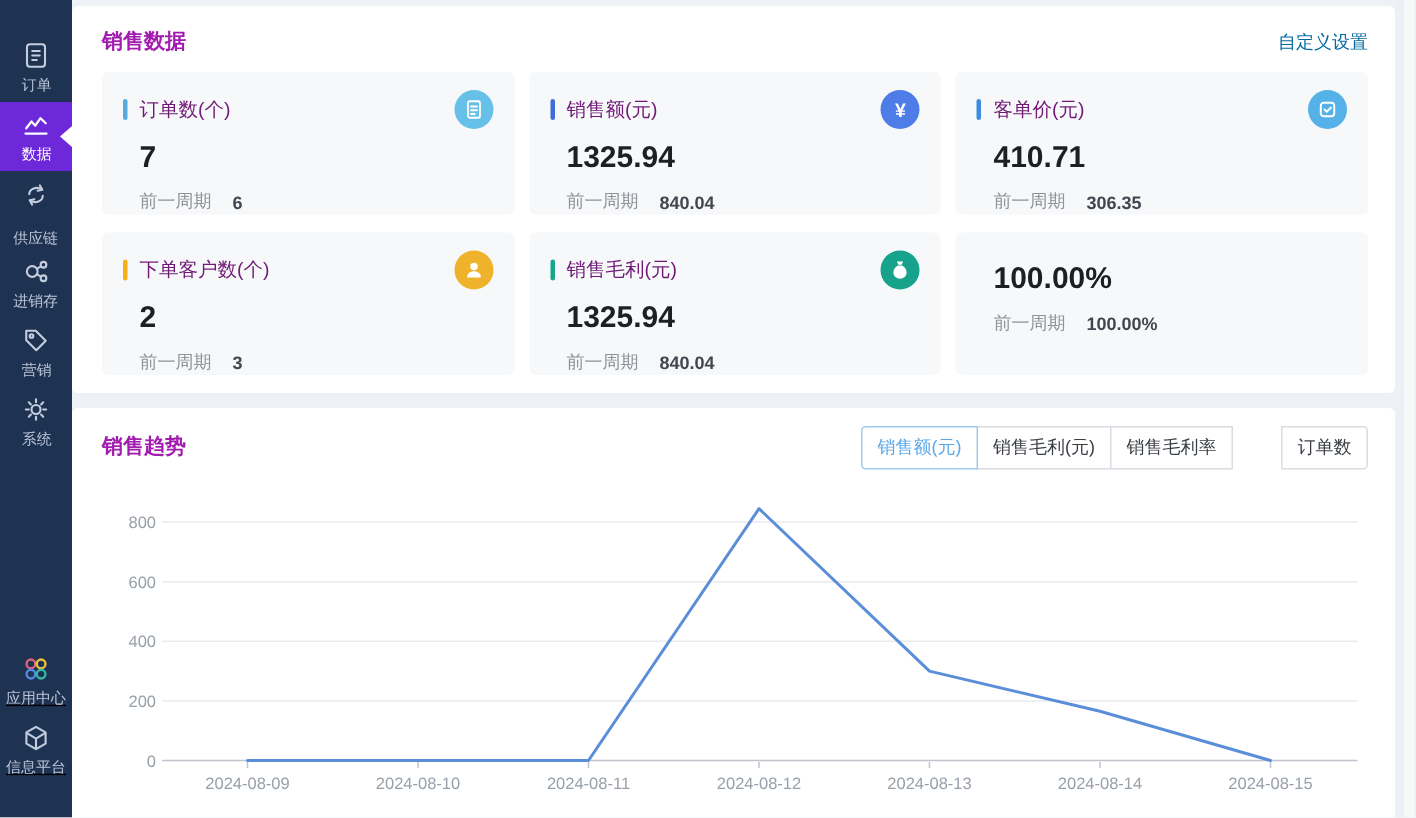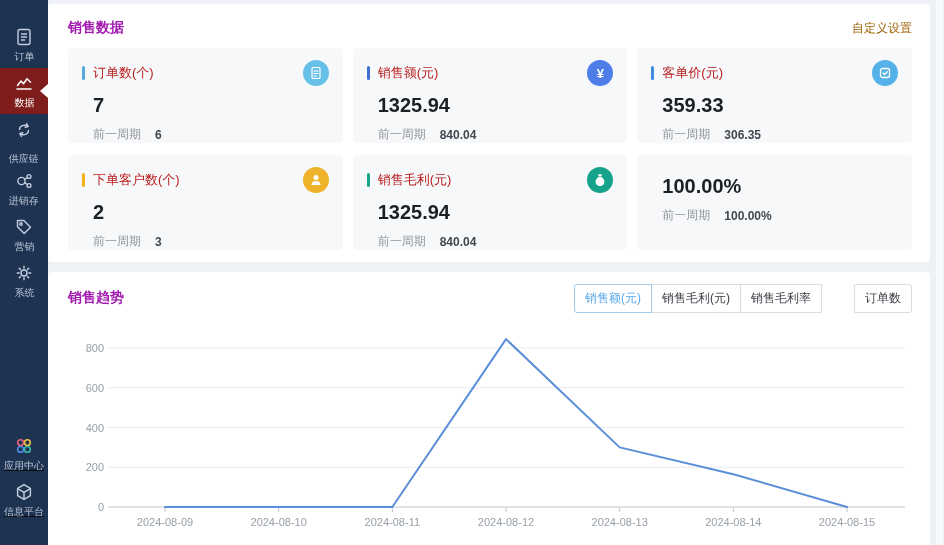--- a/index.html
+++ b/index.html
@@ -7,43 +7,43 @@
     font-family:"Liberation Sans","DejaVu Sans",sans-serif; background:#eef1f5; }
   body { position:relative; }
 
   
   .sidebar { position:absolute; left:0; top:0; width:48px; height:545px;
     background:#1e3252; display:flex; flex-direction:column; padding-top:22px; z-index:2; }
   .nav-item { height:46px; display:flex; flex-direction:column; align-items:center;
     justify-content:center; gap:3px; cursor:pointer; }
   .nav-item .nav-label { font-size:10.5px; color:#bac4d6; letter-spacing:0; transform:scale(.95); white-space:nowrap; }
   .nav-item svg { display:block; }
-  .nav-item.active { background:#7f1d1d; }
+  .nav-item.active { background:#6d28d9; }
   .nav-item.active .nav-label { color:#ffffff; }
   .nav-gap { margin-top:6px;justify-content:space-between; }
   .nav-bottom { margin-top:auto; padding-bottom:22px; display:flex; flex-direction:column;text-decoration:underline; }
   .active-notch { position:absolute; left:40px; top:84px; width:0; height:0;
     border-top:7px solid transparent; border-bottom:7px solid transparent;
     border-right:8px solid #ffffff; z-index:3; }
 
   
   .main { position:absolute; left:48px; top:0; width:882px; height:545px; }
   .panel { background:#ffffff; border-radius:4px; }
   .panel-sales { position:absolute; top:4px; left:0; width:882px; height:258px; padding:12px 18px 0 20px; }
   .panel-head { display:flex; align-items:center; justify-content:space-between; height:24px; }
   .panel-title { font-size:14px; font-weight:bold; color:#a21caf; }
-  .settings-link { font-size:12px; color:#a16207; cursor:pointer; text-decoration:none; }
+  .settings-link { font-size:12px; color:#0369a1; cursor:pointer; text-decoration:none; }
 
   .cards-grid { margin-top:8px; display:grid; grid-template-columns:repeat(3,1fr);
     column-gap:10px; row-gap:12px; }
   .stat-card { --accent:#5aabe3; --icon-bg:#66c0e8; background:#f7f8fa; border-radius:4px;
     height:95px; padding:12px 14px 10px 14px; position:relative; }
   .card-top { display:flex; align-items:center; }
   .accent-bar { width:3px; height:14px; border-radius:2px; background:var(--accent); margin-right:8px; }
-  .card-label { font-size:13px; color:#b91c1c; }
+  .card-label { font-size:13px; color:#701a75; }
   .icon-circle { margin-left:auto; width:26px; height:26px; border-radius:50%;
     background:var(--icon-bg); display:flex; align-items:center; justify-content:center; }
   .icon-glyph { color:#fff; font-size:13px; font-weight:bold; line-height:1; }
   .card-value { margin:8px 0 0 11px; font-size:20px; font-weight:bold; color:#1c1f24; }
   .card-prev { margin:9px 0 0 11px; font-size:12px; display:flex; align-items:center; }
   .prev-label { color:#8f949b; }
   .prev-value { color:#42474f; font-weight:bold; margin-left:14px; }
 
   
   .panel-trend { position:absolute; top:272px; left:0; width:882px; height:280px; padding:14px 18px 0 20px; }
@@ -196,21 +196,21 @@
         <div class="card-top">
           <span class="accent-bar"></span>
           <span class="card-label">客单价(元)</span>
           <span class="icon-circle">
             <svg width="14" height="14" viewBox="0 0 14 14" fill="none" stroke="#fff" stroke-width="1.3" stroke-linecap="round" stroke-linejoin="round">
               <rect x="2.5" y="2.5" width="9" height="9" rx="2"></rect>
                 <polyline points="5,7 6.5,8.5 9.3,5.7"></polyline>
             </svg>
           </span>
         </div>
-        <div class="card-value">359.33</div>
+        <div class="card-value">410.71</div>
         <div class="card-prev">
           <span class="prev-label">前一周期</span>
           <span class="prev-value">306.35</span>
         </div>
       </div>
 
       <div class="stat-card" style="--accent: #f5b01a; --icon-bg: #efb32b;">
         <div class="card-top">
           <span class="accent-bar"></span>
           <span class="card-label">下单客户数(个)</span>

